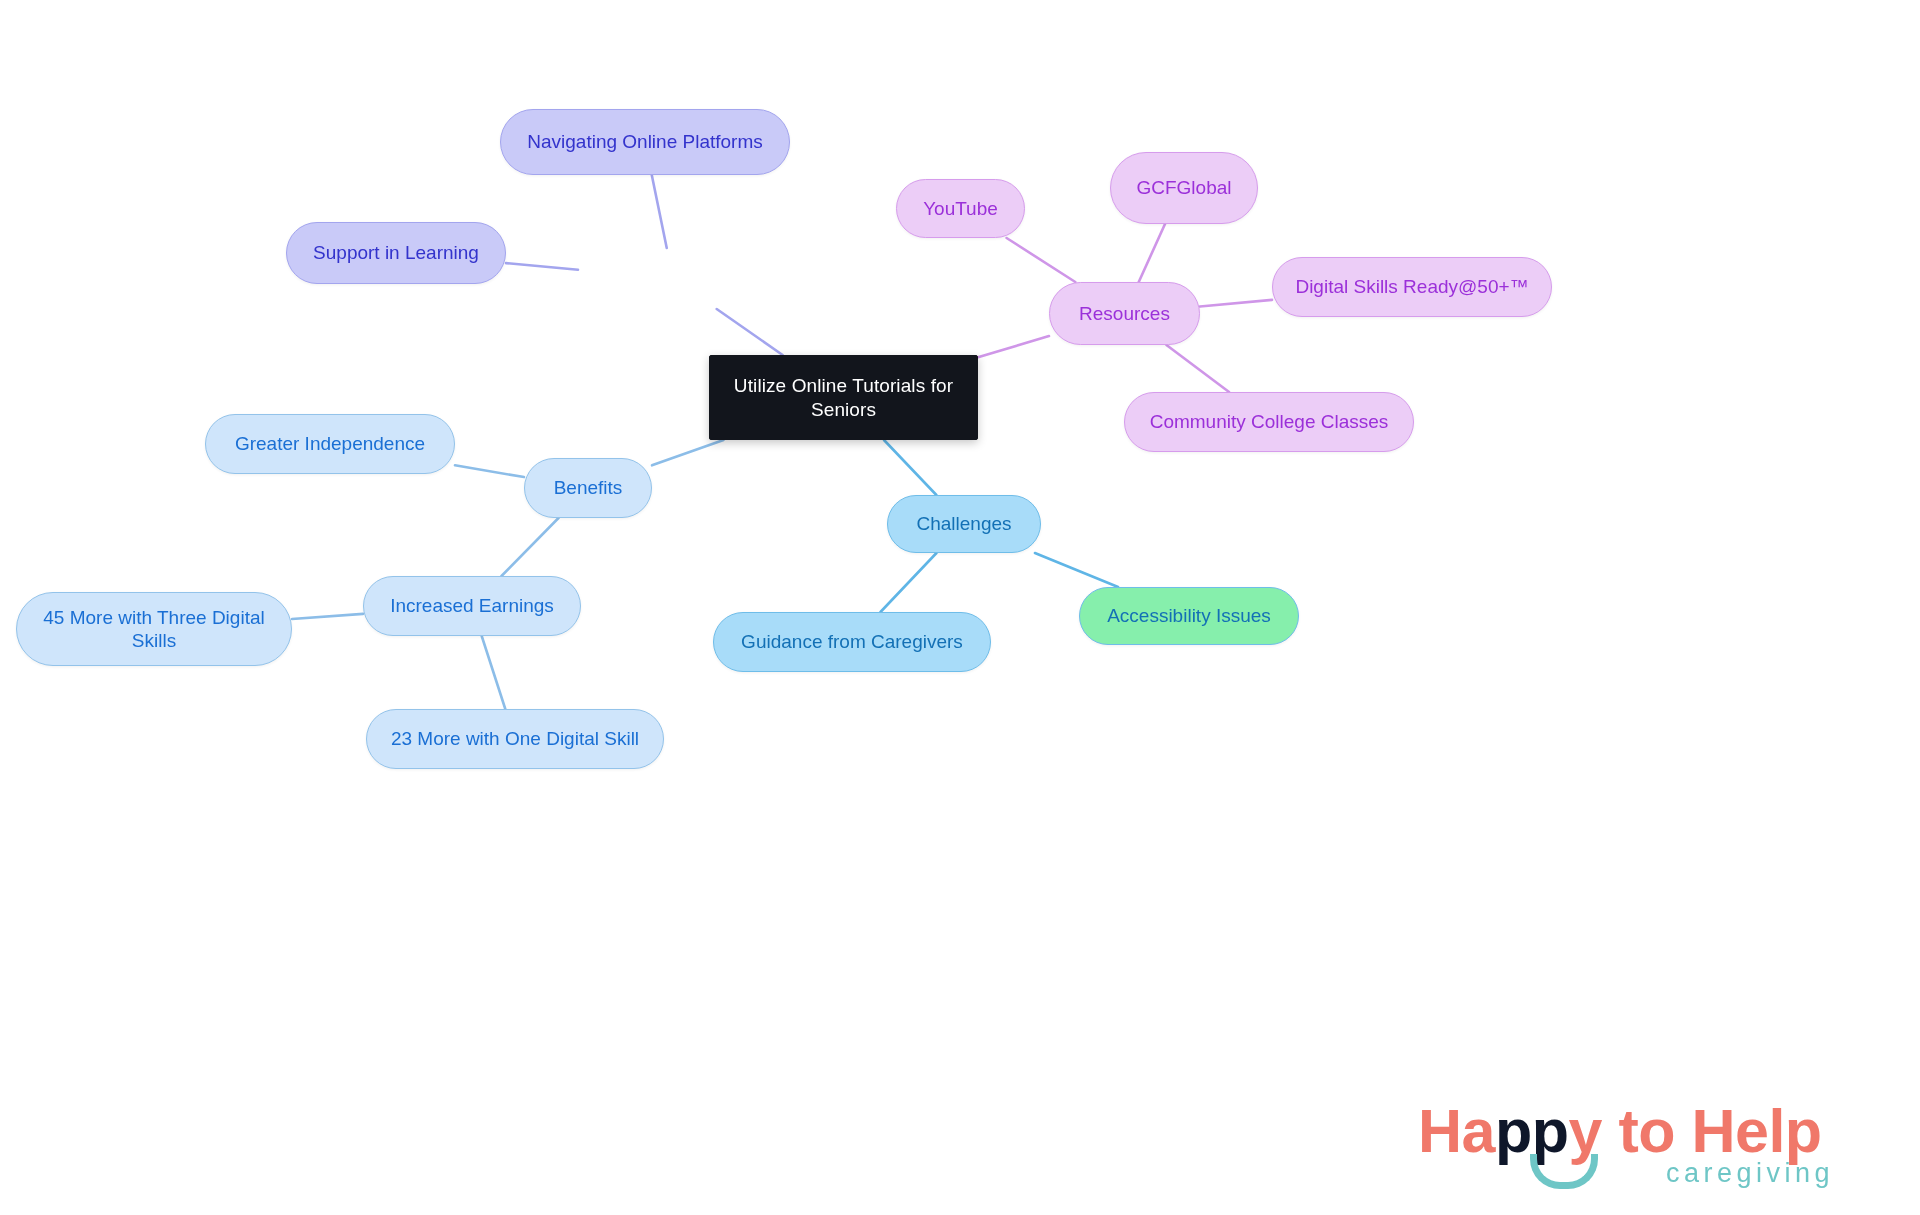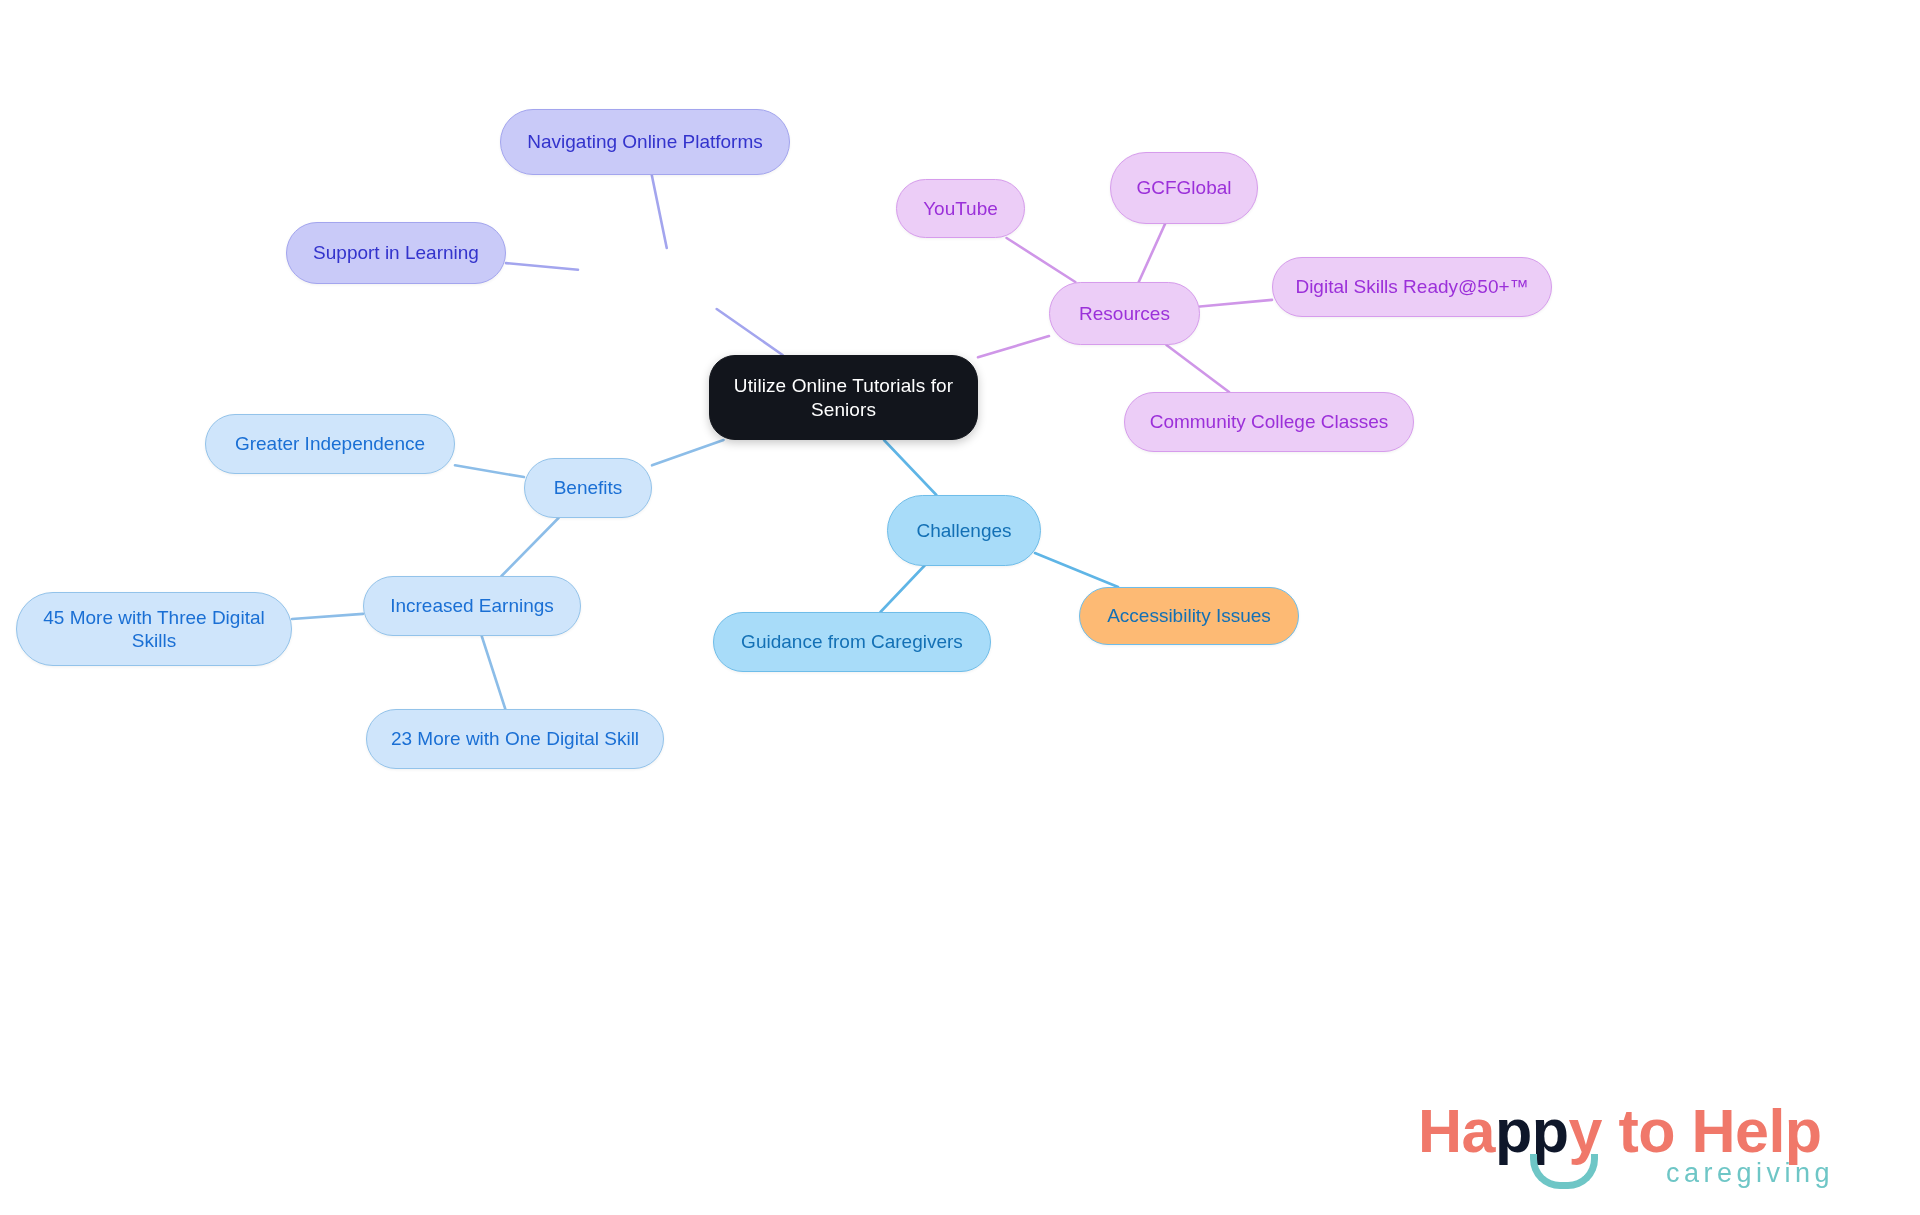--- a/index.html
+++ b/index.html
@@ -35,21 +35,21 @@
     justify-content: center;
     text-align: center;
     border-radius: 999px;
     border: 1.5px solid transparent;
     line-height: 1.22;
     padding: 13px 18px;
     white-space: pre-line;
     box-shadow: 0 1px 3px rgba(0,0,0,0.06);
   }
   .node.root {
-    border-radius: 26px;
+    border-radius: 2px;
     box-shadow: 0 3px 10px rgba(0,0,0,0.22);
     letter-spacing: 0.1px;
   }
   
   #logo {
     position: absolute;
     left: 1418px;
     top: 1096px;
     width: 420px;
     height: 104px;
@@ -111,22 +111,22 @@
     <div class="node" style="left: 1049px; top: 282px; width: 151px; height: 63px; background: rgb(236, 205, 247); color: rgb(155, 48, 217); border-color: rgb(214, 156, 236); font-size: 19px;"><span>Resources</span></div>
     <div class="node" style="left: 896px; top: 179px; width: 129px; height: 59px; background: rgb(236, 205, 247); color: rgb(155, 48, 217); border-color: rgb(214, 156, 236); font-size: 19px;"><span>YouTube</span></div>
     <div class="node" style="left: 1110px; top: 152px; width: 148px; height: 72px; background: rgb(236, 205, 247); color: rgb(155, 48, 217); border-color: rgb(214, 156, 236); font-size: 19px;"><span>GCFGlobal</span></div>
     <div class="node" style="left: 1272px; top: 257px; width: 280px; height: 60px; background: rgb(236, 205, 247); color: rgb(155, 48, 217); border-color: rgb(214, 156, 236); font-size: 19px;"><span>Digital Skills Ready@50+™</span></div>
     <div class="node" style="left: 1124px; top: 392px; width: 290px; height: 60px; background: rgb(236, 205, 247); color: rgb(155, 48, 217); border-color: rgb(214, 156, 236); font-size: 19px;"><span>Community College Classes</span></div>
     <div class="node" style="left: 524px; top: 458px; width: 128px; height: 60px; background: rgb(207, 229, 251); color: rgb(26, 111, 212); border-color: rgb(147, 195, 234); font-size: 19px;"><span>Benefits</span></div>
     <div class="node" style="left: 205px; top: 414px; width: 250px; height: 60px; background: rgb(207, 229, 251); color: rgb(26, 111, 212); border-color: rgb(147, 195, 234); font-size: 19px;"><span>Greater Independence</span></div>
     <div class="node" style="left: 363px; top: 576px; width: 218px; height: 60px; background: rgb(207, 229, 251); color: rgb(26, 111, 212); border-color: rgb(147, 195, 234); font-size: 19px;"><span>Increased Earnings</span></div>
     <div class="node" style="left: 16px; top: 592px; width: 276px; height: 74px; background: rgb(207, 229, 251); color: rgb(26, 111, 212); border-color: rgb(147, 195, 234); font-size: 19px;"><span>45 More with Three Digital Skills</span></div>
     <div class="node" style="left: 366px; top: 709px; width: 298px; height: 60px; background: rgb(207, 229, 251); color: rgb(26, 111, 212); border-color: rgb(147, 195, 234); font-size: 19px; text-align: right;"><span>23 More with One Digital Skill</span></div>
-    <div class="node" style="left: 887px; top: 495px; width: 154px; height: 71px; background: rgb(168, 220, 249); color: rgb(19, 112, 181); border-color: rgb(111, 189, 233); font-size: 19px;"><span>Challenges</span></div>
+    <div class="node" style="left: 887px; top: 495px; width: 154px; height: 58px; background: rgb(168, 220, 249); color: rgb(19, 112, 181); border-color: rgb(111, 189, 233); font-size: 19px;"><span>Challenges</span></div>
     <div class="node" style="left: 713px; top: 612px; width: 278px; height: 60px; background: rgb(168, 220, 249); color: rgb(19, 112, 181); border-color: rgb(111, 189, 233); font-size: 19px;"><span>Guidance from Caregivers</span></div>
-    <div class="node" style="left: 1079px; top: 587px; width: 220px; height: 58px; background: #fdba74; color: rgb(19, 112, 181); border-color: rgb(111, 189, 233); font-size: 19px;"><span>Accessibility Issues</span></div>
+    <div class="node" style="left: 1079px; top: 587px; width: 220px; height: 58px; background: #86efac; color: rgb(19, 112, 181); border-color: rgb(111, 189, 233); font-size: 19px;"><span>Accessibility Issues</span></div>
   </div>
 
 <div id="logo">
   <div class="logo-main"><span style="color: rgb(240, 120, 106);">Ha</span><span style="color: #0f172a;">pp</span><span style="color: rgb(240, 120, 106);">y to Help</span></div>
   <div class="smile" style="border-color: transparent rgb(110, 198, 198) rgb(110, 198, 198);"></div>
   <div class="logo-sub" style="color: rgb(110, 198, 198);">caregiving</div>
 </div>
 
 </body></html>

